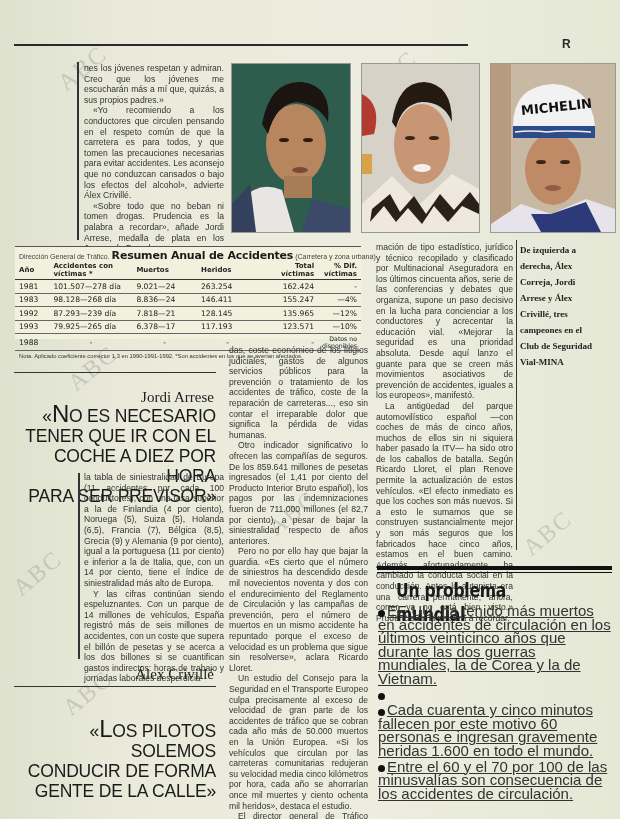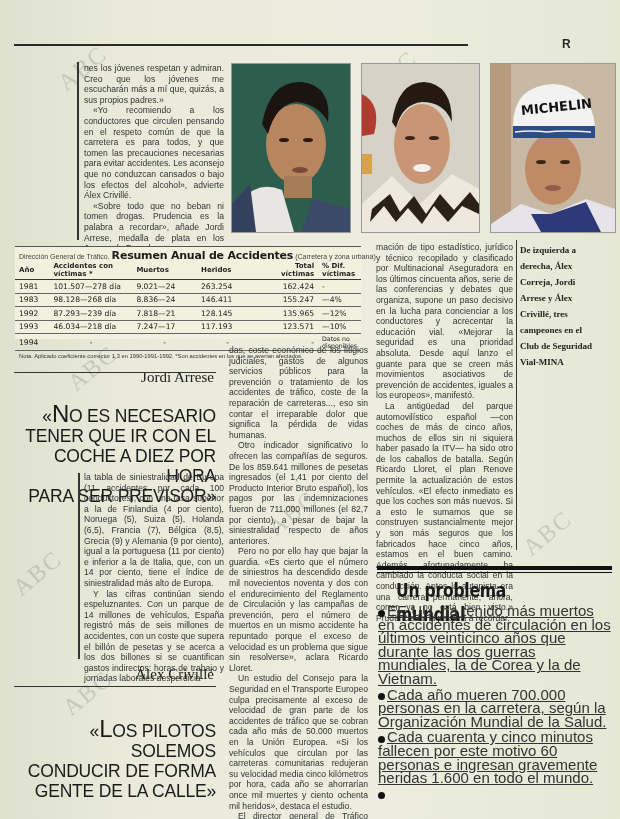--- a/index.html
+++ b/index.html
@@ -24,21 +24,21 @@
 
   .caption { position: absolute; left: 520px; top: 242px; width: 82px; font-family: "Liberation Serif", serif; font-weight: bold; font-size: 9px; line-height: 16px; color: #222; }
 
   .table-wrap { position: absolute; left: 15px; top: 246px; width: 346px; height: 92px; background: #f1f1de; border-top: 1px solid #555; }
   .tbl-header { font-size: 7px; color: #444; padding: 2px 4px 0 4px; white-space: nowrap; height: 12px; }
   .tbl-header .t-title { font-weight: bold; font-size: 11px; color: #1b1b1b; font-family: "DejaVu Sans", sans-serif; letter-spacing: -0.2px; }
   table.acc { border-collapse: collapse; width: 100%; font-size: 7.6px; }
   table.acc th { font-weight: bold; text-align: left; font-size: 7px; color: #222; padding: 1px 4px; border-bottom: 1px solid #333; font-family: "DejaVu Sans", sans-serif; }
   table.acc td { padding: 1px 4px; height: 10.5px; border-bottom: 1px solid #666; color: #222; font-family: "DejaVu Sans", sans-serif; }
   table.acc td.num, table.acc th.num { text-align: right; }
-  table.acc td.diff, table.acc th.diff { }
+  table.acc td.diff, table.acc th.diff { text-align: right; }
   .tbl-note { font-size: 5.8px; color: #333; padding: 2px 4px; white-space: nowrap; }
 
   .name-head { position: absolute; font-family: "Liberation Serif", serif; font-size: 15px; color: #222; text-align: right; }
   .name-rule { position: absolute; height: 1px; background: #333; }
   .quote { position: absolute; font-family: "Liberation Sans", sans-serif; font-size: 17.5px; line-height: 20px; text-align: right; color: #1a1a1a; text-transform: uppercase; letter-spacing: -0.2px; margin-top: 19px; }
   .quote .big { font-size: 24px; }
 
   .box-rule1 { position: absolute; left: 377px; top: 566px; width: 235px; height: 4px; background: #111; }
   .box-rule2 { position: absolute; left: 377px; top: 572px; width: 235px; height: 1px; background: #111; }
   .box-title { position: absolute; left: 396px; top: 578px; font-family: "DejaVu Sans", sans-serif; font-weight: bold; font-size: 20px; color: #1b1b1b; transform: scaleX(0.78); transform-origin: left top; letter-spacing: -0.3px; }
@@ -154,40 +154,40 @@
         <tr>
           <td>1992</td>
           <td>87.293—239 día</td>
           <td>7.818—21</td>
           <td>128.145</td>
           <td class="num">135.965</td>
           <td class="diff">—12%</td>
         </tr>
         <tr>
           <td>1993</td>
-          <td>46.034—218 día</td>
-          <td>7.247—17</td>
+          <td>79.925—265 día</td>
+          <td>6.378—17</td>
           <td>117.193</td>
           <td class="num">123.571</td>
           <td class="diff">—10%</td>
         </tr>
         <tr>
-          <td>1994</td>
+          <td>1988</td>
           <td style="text-align:center">-</td>
           <td style="text-align:center">-</td>
           <td style="text-align:center">-</td>
           <td class="num">-</td>
           <td class="diff" style="font-size:6.2px">Datos no disponibles</td>
         </tr>
       </tbody>
     </table>
     <div class="tbl-note">Nota. Aplicado coeficiente corrector 1,3 en 1990-1991-1992. *Son accidentes en los que se averían afectados.</div>
   </div>
 
-  <div class="name-head" style="left:14px;top:344px;width:200px;margin-top:25px;">Jordi Arrese</div>
+  <div class="name-head" style="left:14px;top:364px;width:200px;margin-top:25px;">Jordi Arrese</div>
   <div class="name-rule" style="left:14px;top:372px;width:202px;"></div>
   <div class="quote" style="left:14px;top:385px;width:202px;">
     <div><span>«</span><span class="big">N</span><span>O ES NECESARIO</span></div>
     <div>TENER QUE IR CON EL</div>
     <div>COCHE A DIEZ POR HORA</div>
     <div>PARA SER PREVISOR»</div>
   </div>
 
   <div class="col-bar" style="left:78px;top:473px;height:186px;"></div>
   <div class="body-text" style="left:84px;top:472px;width:140px;">
@@ -215,18 +215,18 @@
     <p class="noindent">mación de tipo estadístico, jurídico y técnico recopilado y clasificado por Multinacional Aseguradora en los últimos cincuenta años, serie de las conferencias y debates que organiza, supone un paso decisivo en la lucha para concienciar a los conductores y acrecentar la educación vial. «Mejorar la seguridad es una prioridad absoluta. Desde aquí lanzo el guante para que se creen más movimientos asociativos de prevención de accidentes, iguales a los europeos», manifestó.</p>
     <p>La antigüedad del parque automovilístico español —con coches de más de cinco años, muchos de ellos sin ni siquiera haber pasado la ITV— ha sido otro de los caballos de batalla. Según Ricardo Lloret, el plan Renove permite la actualización de estos vehículos. «El efecto inmediato es que los coches son más nuevos. Si a esto le sumamos que se construyen sustancialmente mejor y son más seguros que los fabricados hace cinco años, estamos en el buen camino. Además, afortunadamente, ha cambiado la conducta social en la conducción. Antes la autopista era una carrera permanente; ahora, correr ya no está bien visto.» Prudencia es la palabra a recordar.</p>
   </div>
   <div class="col-bar" style="left:516px;top:240px;width:1px;height:310px;"></div>
 
   <div class="box-rule1"></div>
   <div class="box-rule2"></div>
   <div class="box-title">Un problema mundial</div>
   <div class="bullets">
     <div class="b-item"><span class="dot"></span><span>EE.UU. ha tenido más muertos en accidentes de circulación en los últimos veinticinco años que durante las dos guerras mundiales, la de Corea y la de Vietnam.</span></div>
-    <div class="b-item"><span class="dot"></span><span>Cada año mueren 700.000 personas en la carretera, según la Organización Mundial de la Salud.</span></div>
+    <div class="b-item"><span class="dot"></span></div>
     <div class="b-item"><span class="dot"></span><span>Cada cuarenta y cinco minutos fallecen por este motivo 60 personas e ingresan gravemente heridas 1.600 en todo el mundo.</span></div>
-    <div class="b-item"><span class="dot"></span></div>
+    <div class="b-item"><span class="dot"></span><span>Entre el 60 y el 70 por 100 de las minusvalías son consecuencia de los accidentes de circulación.</span></div>
   </div>
 
 </div>
 
 </body></html>

